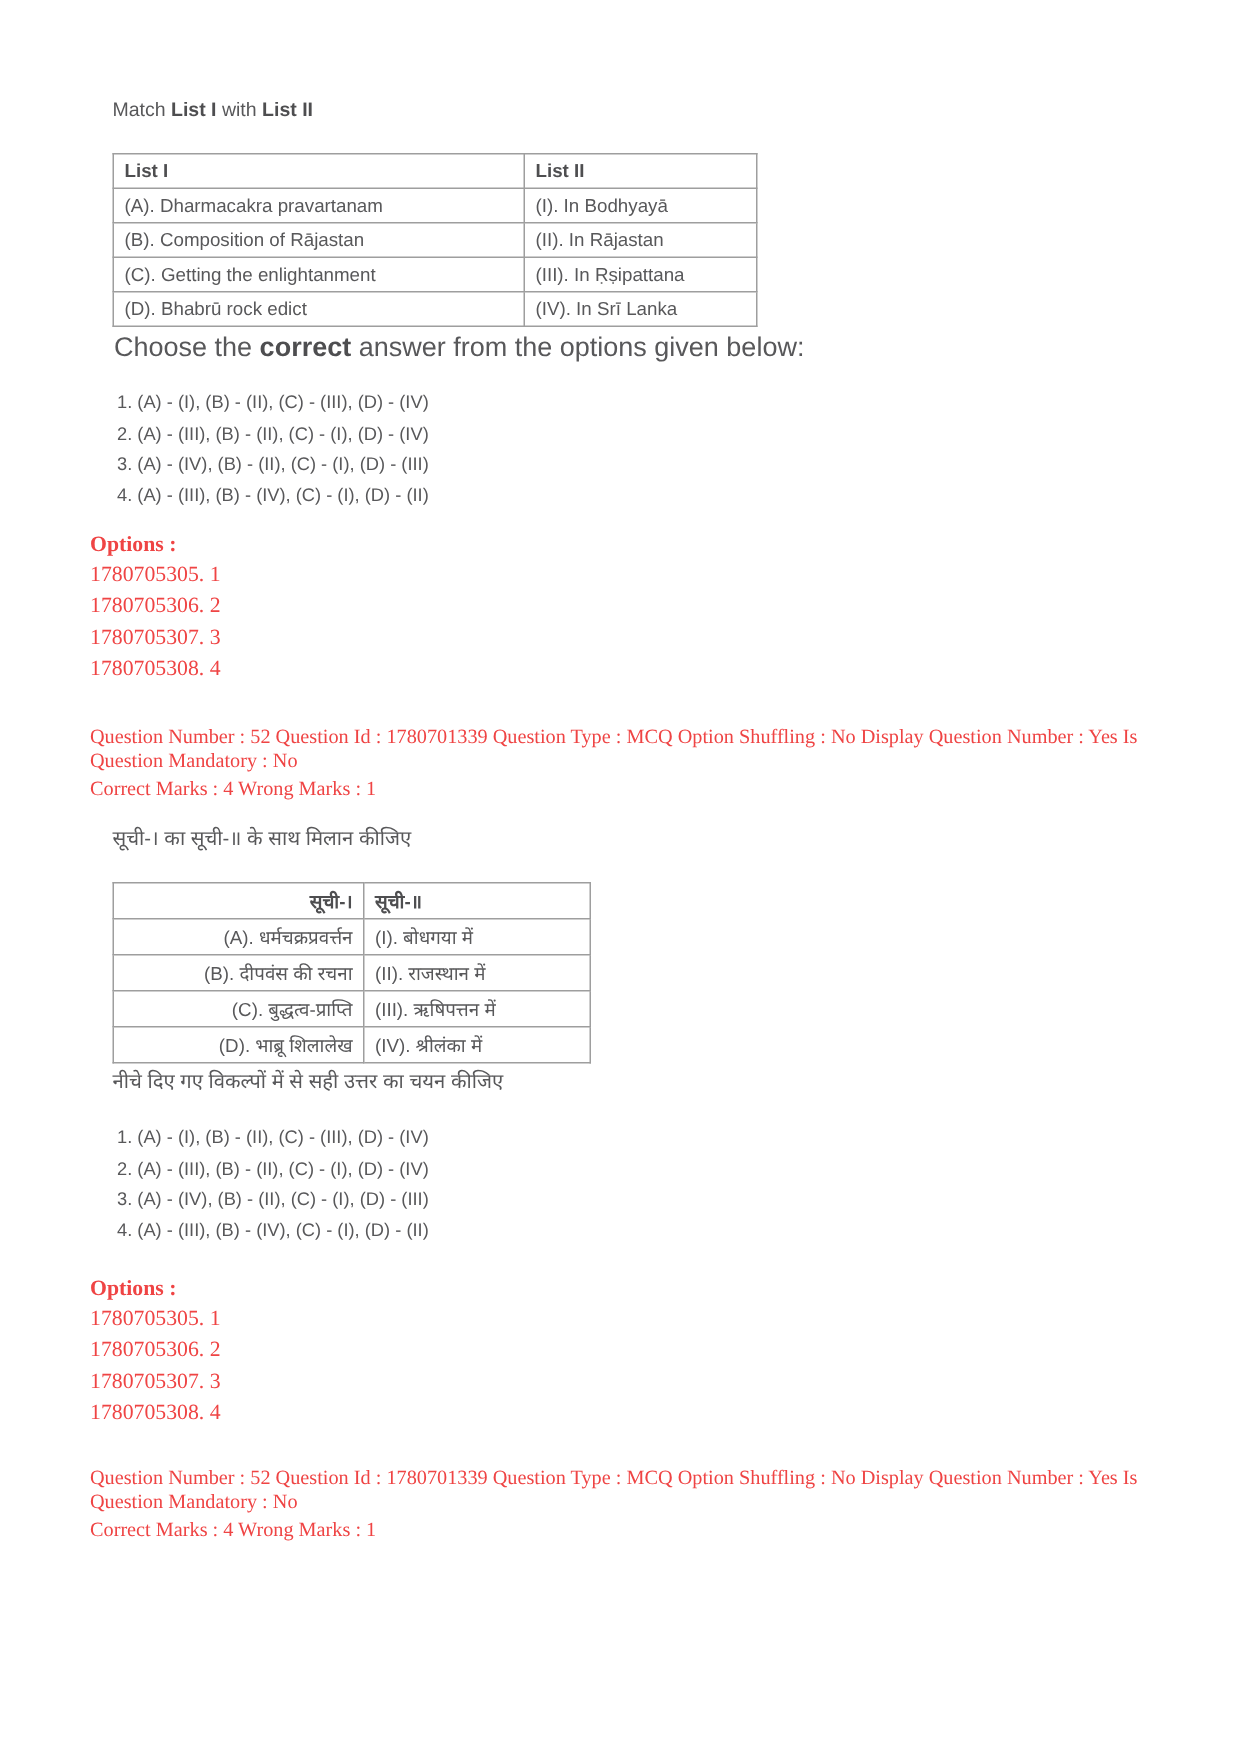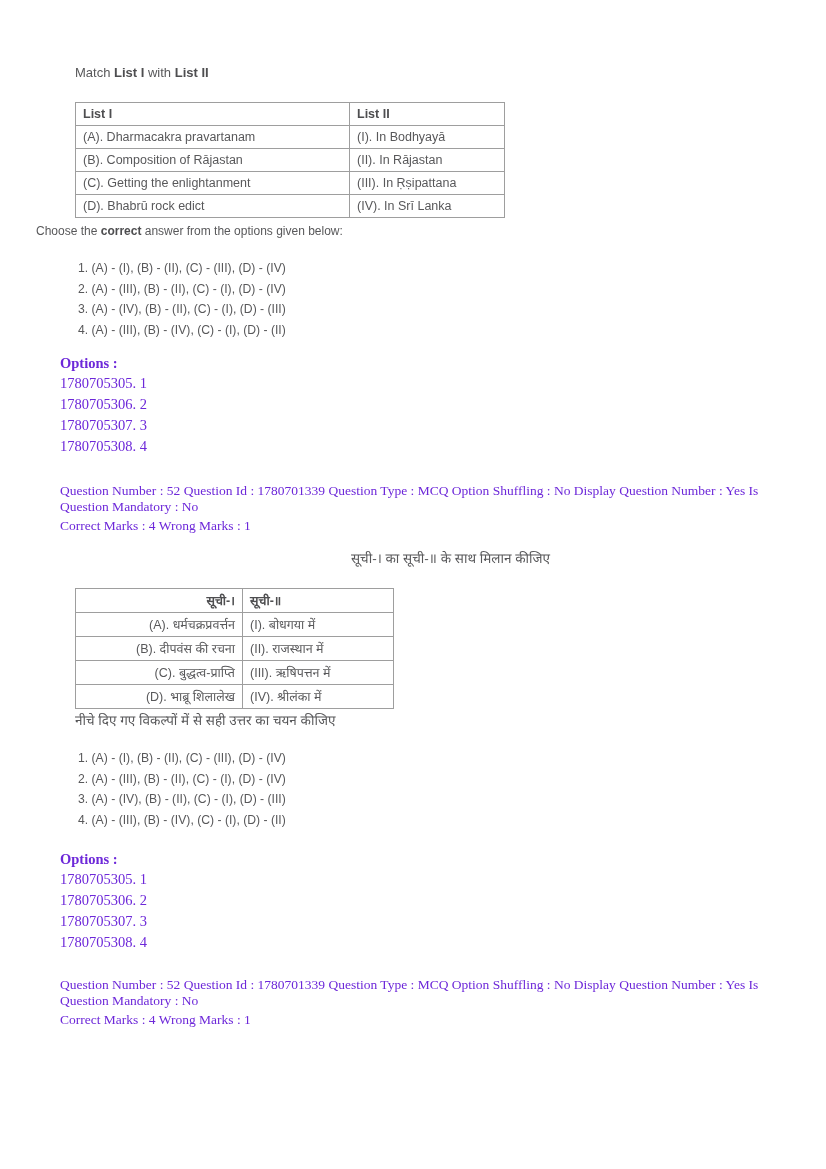--- a/index.html
+++ b/index.html
@@ -8,21 +8,21 @@
     width: 826px; height: 1169px;
     background: #ffffff;
     overflow: hidden;
   }
   .sans {
     font-family: "Liberation Sans", "DejaVu Sans", sans-serif;
     color: #58585a;
   }
   .serif {
     font-family: "Liberation Serif", "DejaVu Serif", serif;
-    color: #6d28d9;
+    color: #ef4444;
   }
 
   .q-heading { margin: 65px 0 0 75px; font-size: 13px; line-height: 16px; }
   .q-heading b { font-weight: 700; color: #4e4e50; }
 
   table.match-table {
     border-collapse: collapse;
     table-layout: fixed;
     margin: 21px 0 0 75px;
     font-size: 12.5px;
@@ -38,36 +38,36 @@
     white-space: nowrap;
   }
   table.match-table th { font-weight: 700; color: #4e4e50; }
   table.en-table { width: 429px; }
   table.en-table .c1 { width: 274px; }
   table.en-table .c2 { width: 155px; }
   table.hi-table { width: 306px; }
   table.hi-table .c1 { width: 167px; text-align: right; }
   table.hi-table .c2 { width: 151px; }
 
-  .choose-line { margin: 5px 0 0 36px; font-size: 12px; line-height: 16px; }
+  .choose-line { margin: 5px 0 0 76px; font-size: 18px; line-height: 16px; }
   .choose-line b { font-weight: 700; color: #4e4e50; }
 
   .opt-list { margin: 19px 0 0 78px; font-size: 12.2px; line-height: 20.5px; }
 
   .options-block { margin: 14px 0 0 60px; }
   .options-block.second { margin-top: 20px; }
   .options-label { font-weight: 700; font-size: 14.5px; line-height: 19px; }
   .option-id { font-size: 14.5px; line-height: 21px; font-weight: 400; }
 
   .meta-block { margin: 26px 0 0 60px; width: 716px; }
   .meta-block.second { margin-top: 24px; }
   .meta-line { font-weight: 400; font-size: 13.5px; line-height: 16px; }
   .meta-marks { margin-top: 3px; }
 
-  .hi-heading { margin: 16px 0 0 75px; font-size: 13.5px; line-height: 17px; text-align: center; }
+  .hi-heading { margin: 16px 0 0 75px; font-size: 13.5px; line-height: 17px; }
   .hi-table-el { margin-top: 17px; }
   .hi-choose { margin: 3px 0 0 75px; font-size: 13.5px; line-height: 17px; }
 </style>
 </head>
 <body>
 
 <div>
 
   <div class="sans q-heading"><span>Match </span><b>List I</b><span> with </span><b>List II</b></div>
 

